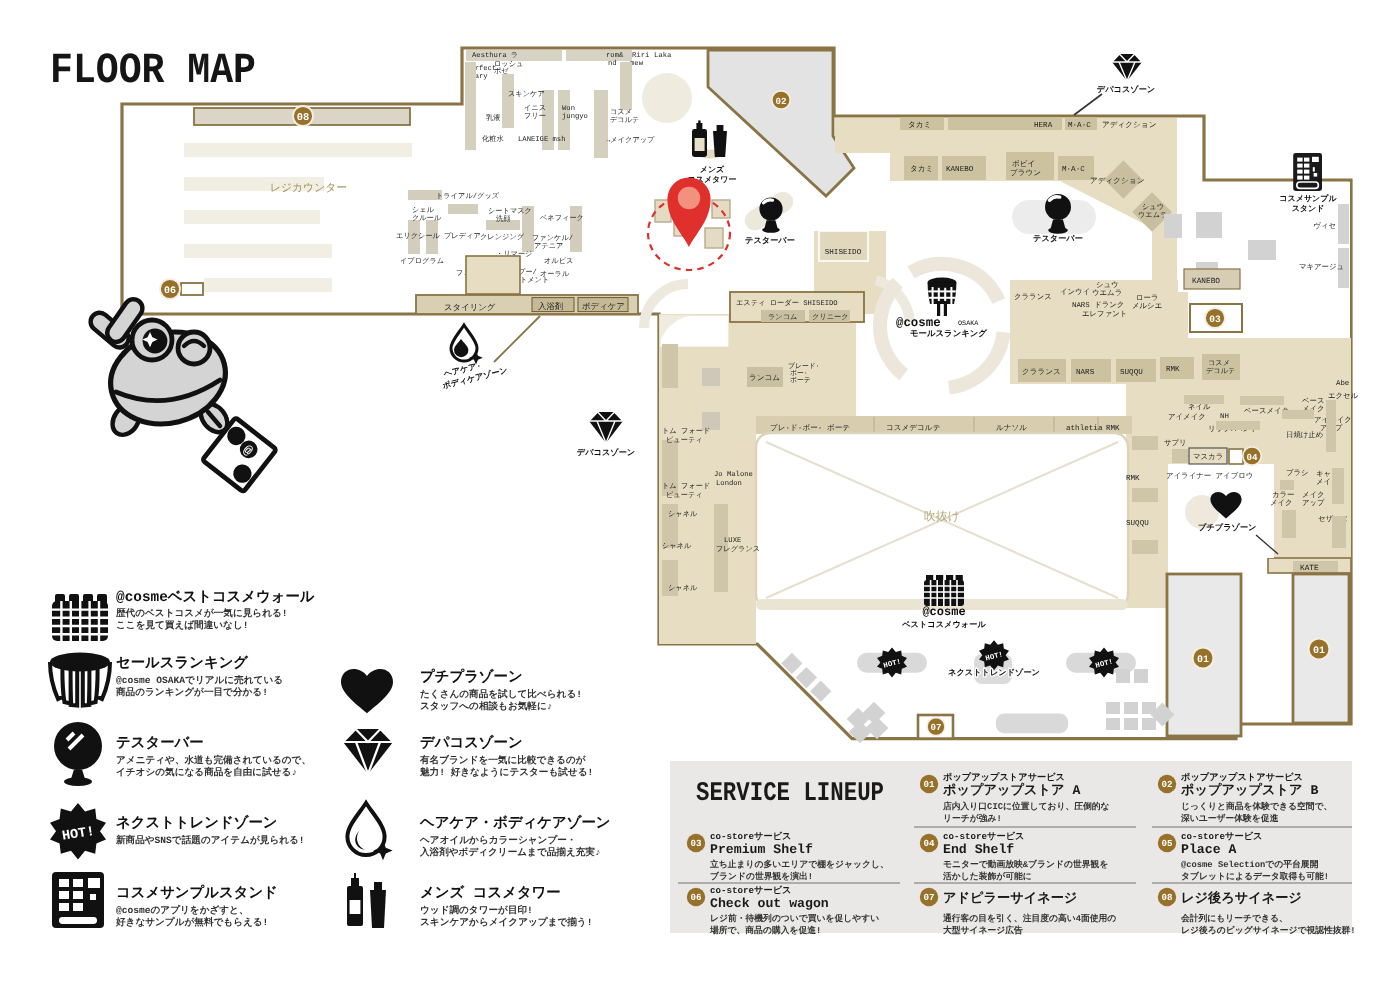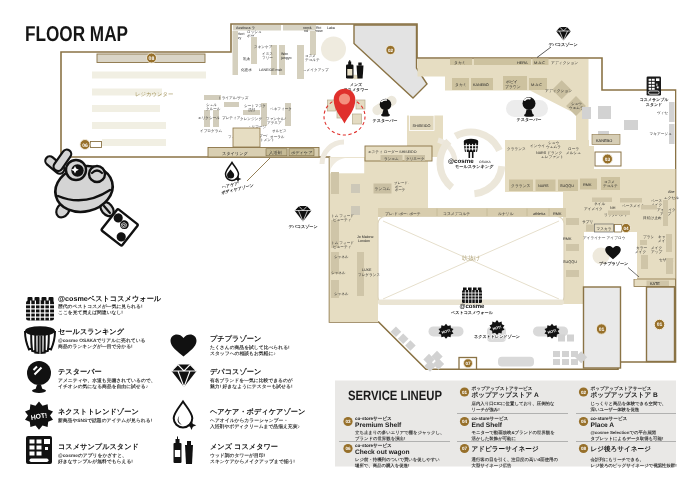--- a/index.html
+++ b/index.html
@@ -1,16 +1,16 @@
 <!DOCTYPE html>
 <html><head>
 <meta charset="utf-8">
 <style>
 html,body{margin:0;padding:0;background:#fff;}
-#page{position:relative;width:700px;height:495px;overflow:hidden;font-family:Liberation Sans, sans-serif;}
+#page{position:relative;width:700px;height:495px;overflow:hidden;font-family:Liberation Mono, monospace;}
 svg{position:absolute;left:0;top:0;-webkit-font-smoothing:antialiased;text-rendering:geometricPrecision;}
 </style>
 </head>
 <body>
 <div id="page">
 <svg width="700" height="495" viewBox="0 0 700 495">
 <defs>
 <g id="badge">
           <circle r="5" fill="#97702a" stroke="#f4efe2" stroke-width="0.9"></circle>
         </g>

